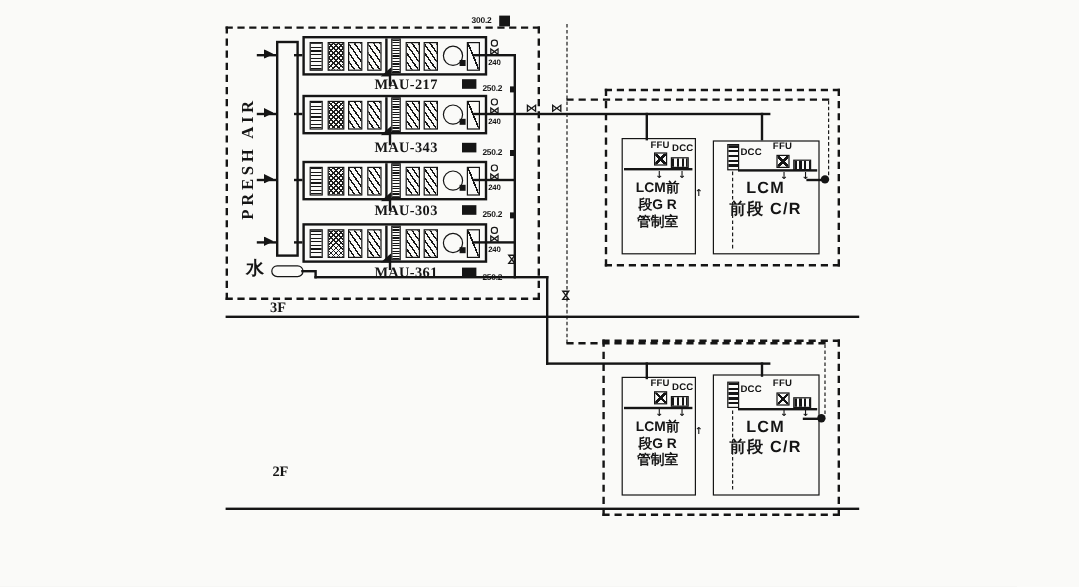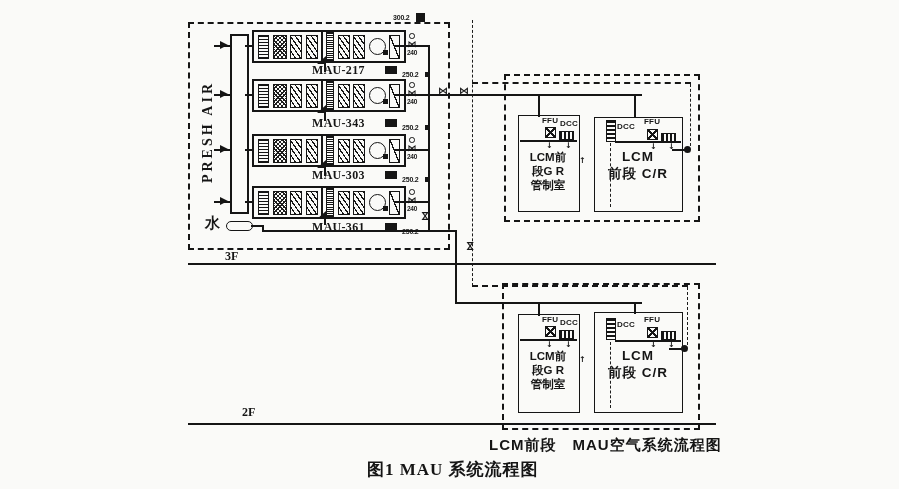--- a/index.html
+++ b/index.html
@@ -201,21 +201,21 @@
   <span class="valve-main rot90" style="left:420px;top:211px;">⋈</span>
 
   <span class="valve-main" style="left:438px;top:86px;">⋈</span>
   <span class="valve-main" style="left:459px;top:86px;">⋈</span>
 
   <div class="vd1" style="left:472px;top:20px;height:266px;"></div>
   <span class="valve-main rot90" style="left:465px;top:241px;">⋈</span>
 
   <div class="t floor-lb" style="left:225px;top:249px;">3F</div>
   <div class="h" style="left:188px;top:263px;width:528px;"></div>
-  <div class="t floor-lb" style="left:227px;top:405px;margin-left:15px;">2F</div>
+  <div class="t floor-lb" style="left:227px;top:386px;">2F</div>
   <div class="h" style="left:188px;top:423px;width:528px;"></div>
 
   <div class="dashed-box" style="left:504px;top:74px;width:192px;height:144px;"></div>
 
   <div class="v" style="left:538px;top:94px;height:23px;"></div>
   <div class="v" style="left:634px;top:94px;height:23px;"></div>
 
   <div class="hd" style="left:472px;top:82px;width:219px;"></div>
   <div class="vd1" style="left:690px;top:84px;height:62px;"></div>
   <div class="dot" style="left:684px;top:146px;"></div>
@@ -285,16 +285,14 @@
   <div class="ffu-fan" style="left:647px;top:327px;"></div>
   <div class="dcc-box" style="left:661px;top:331px;width:13px;height:7px;"></div>
   <div class="t arrow-s" style="left:650px;top:341px;">↓</div>
   <div class="t arrow-s" style="left:668px;top:341px;">↓</div>
   <div class="room-name-r" style="left:596px;top:347px;width:84px;">
     <div>LCM</div>
     <div>前段 C/R</div>
   </div>
   <div class="t arrow-s" style="left:579px;top:356px;">↑</div>
 
-  <div class="t cap-sub" style="left:489px;top:436px;">LCM前段　MAU空气系统流程图</div>
-  <div class="t cap-main" style="left:367px;top:458px;">图1 MAU 系统流程图</div>
 
 </div>
 
 </body></html>

